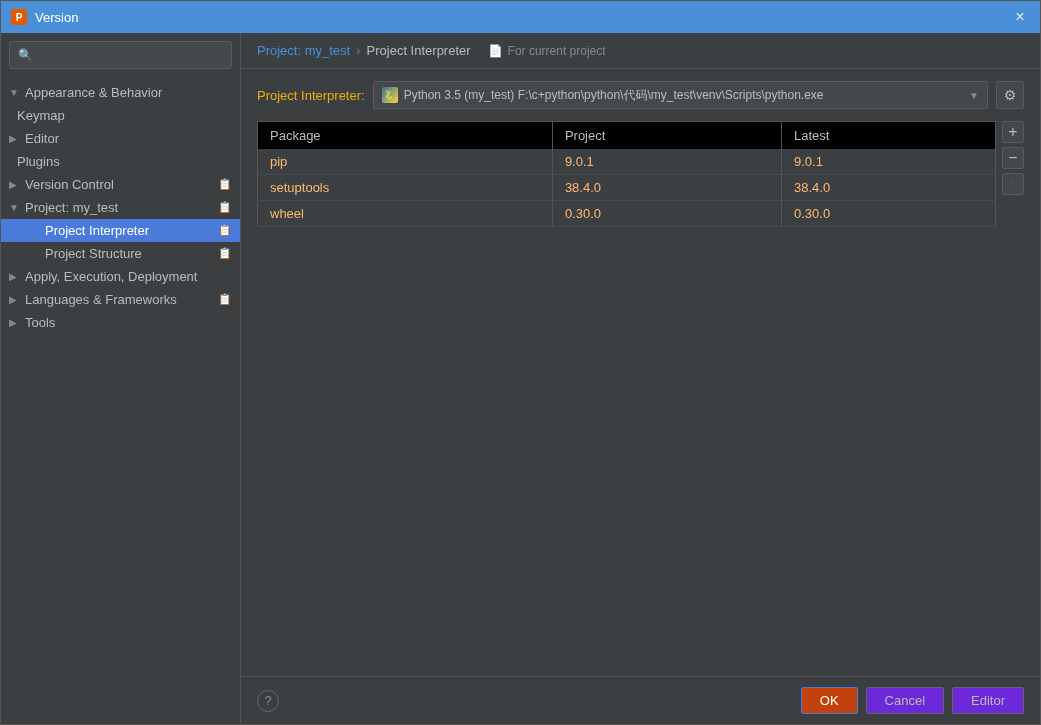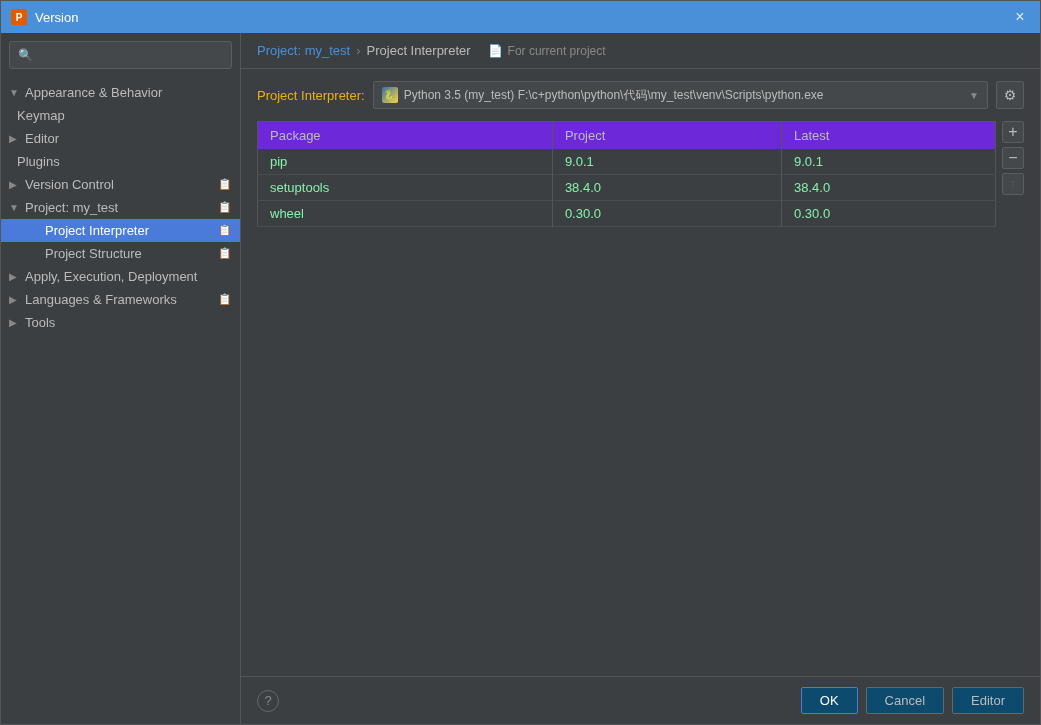--- a/index.html
+++ b/index.html
@@ -239,34 +239,34 @@
       font-size: 14px;
     }
 
     
     .packages-table {
       width: 100%;
       border-collapse: collapse;
       border: 1px solid #555;
     }
     .packages-table thead tr {
-      background: #6d28d9;
+      background: #000000;
     }
     .packages-table th {
       padding: 6px 12px;
       text-align: left;
       font-weight: normal;
       color: #bbbbbb;
       font-size: 13px;
       border-right: 1px solid #555;
     }
     .packages-table th:last-child { border-right: none; }
     .packages-table td {
       padding: 5px 12px;
-      color: #86efac;
+      color: #fdba74;
       font-size: 13px;
       border-right: 1px solid #555;
     }
     .packages-table td:last-child { border-right: none; }
     .packages-table tbody tr {
       border-bottom: 1px solid #4a4d4f;
     }
 
     
     .table-wrapper {
@@ -316,28 +316,28 @@
       display: flex;
       align-items: center;
       justify-content: center;
       cursor: pointer;
       font-size: 13px;
     }
     .footer-right { display: flex; gap: 8px; }
     .footer-btn {
       padding: 5px 18px;
       border: 1px solid #666;
-      background: #0c4a6e;
+      background: #6d28d9;
       color: #bbbbbb;
       font-size: 13px;
       cursor: pointer;
       border-radius: 2px;
     }
     .footer-btn.primary {
-      background: #0c4a6e;
+      background: #c2410c;
       border-color: #4a7bdb;
       color: white;
       margin-left: 20px;
     }
   </style>
 </head>
 <body>
 
 <div class="dialog">
 

